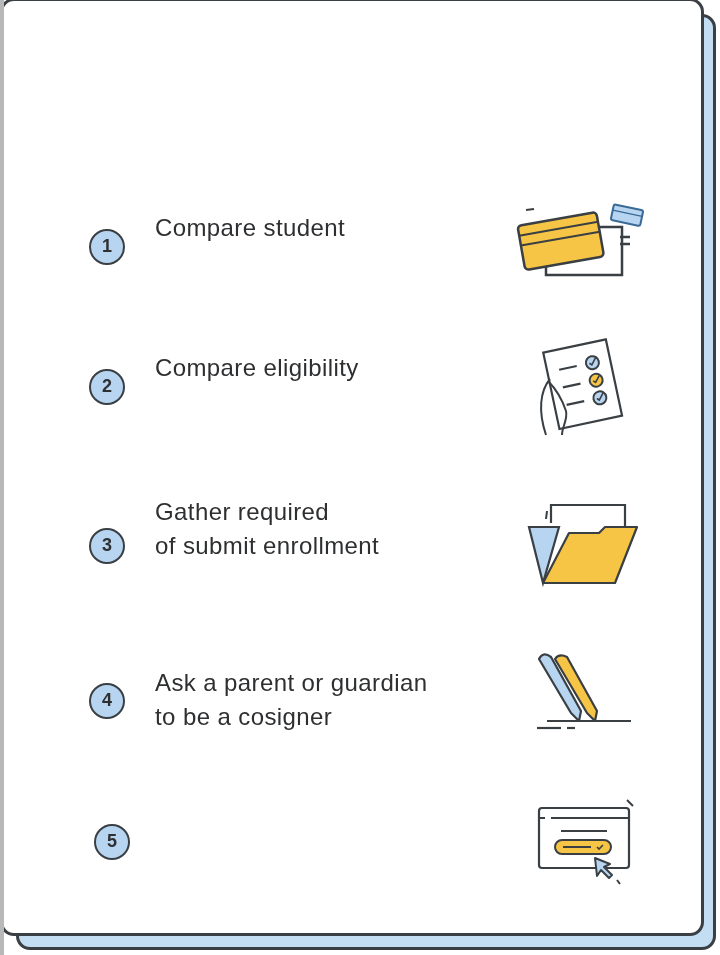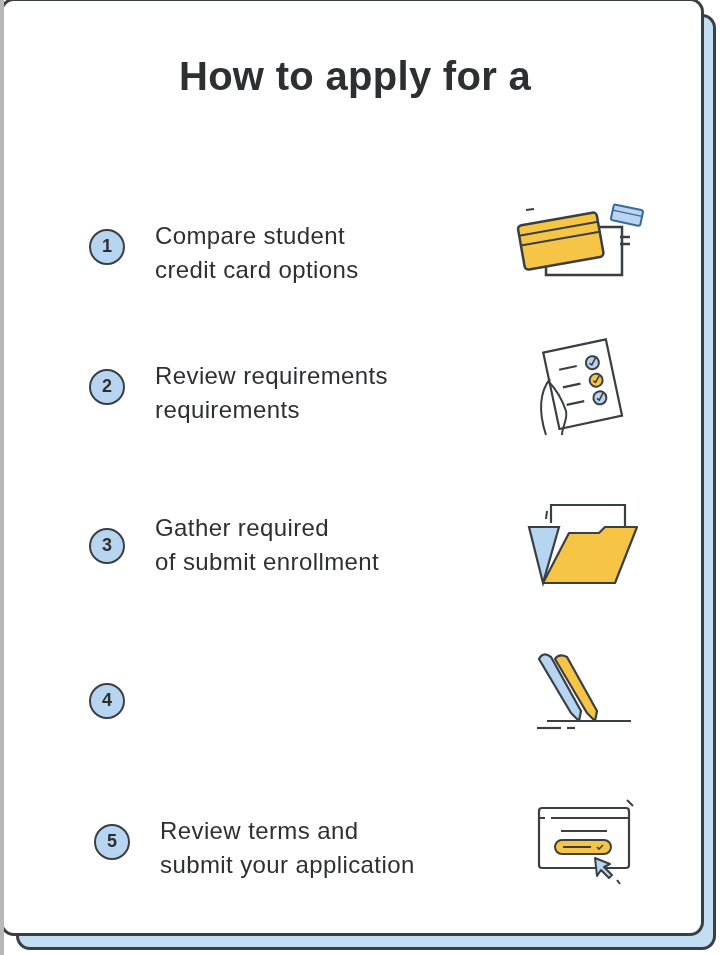--- a/index.html
+++ b/index.html
@@ -3,38 +3,36 @@
 <meta charset="utf-8">
 <style>
   html,body{margin:0;padding:0;background:#ffffff;}
   body{width:720px;height:955px;position:relative;overflow:hidden;font-family:"Liberation Sans",sans-serif;}
   .back-card{position:absolute;left:16px;top:14px;width:700px;height:936px;background:#c3def3;border:3px solid #3a3f44;border-radius:14px;box-sizing:border-box;}
   .front-card{position:absolute;left:0;top:-2px;width:704px;height:938px;background:#ffffff;border:3px solid #3a3f44;border-radius:14px;box-sizing:border-box;}
   .frame-left{position:absolute;left:0;top:0;width:4px;height:955px;background:#b8b8b8;}
   .title{position:absolute;left:0;width:704px;top:52px;text-align:center;font-size:40px;font-weight:bold;color:#2e2f31;line-height:46px;letter-spacing:0.3px;}
   .step{position:absolute;left:0;width:704px;height:110px;}
   .badge{position:absolute;width:36px;height:36px;border-radius:50%;background:#b7d5f0;border:2.5px solid #3a3f44;box-sizing:border-box;text-align:center;line-height:31px;font-size:18px;font-weight:bold;color:#2e2f31;}
-  .step-text{position:absolute;font-size:24px;color:#2e2f31;line-height:34px;letter-spacing:0.4px;margin-top:8px;}
+  .step-text{position:absolute;font-size:24px;color:#2e2f31;line-height:34px;letter-spacing:0.4px;}
   .illus{position:absolute;}
 </style>
 </head>
 <body>
 
 <div class="back-card"></div>
 <div class="front-card">
 
   <div class="title">
-    <div>How to apply for a</div>
   </div>
 
   <div class="step" style="top:210px;">
     <div class="badge" style="left:86px;top:18px;">1</div>
     <div class="step-text" style="left:152px;top:0px;">
       <div>Compare student</div>
-      <div>credit card options</div>
     </div>
     <svg class="illus" style="left:505px;top:-14px;" width="140" height="90" viewBox="0 0 140 90">
       <path d="M62 30 H114 V78 H38 V68" fill="none" stroke="#3a3f44" stroke-width="2.5"></path>
       <line x1="112" y1="40" x2="122" y2="40" stroke="#3a3f44" stroke-width="2.5"></line>
       <line x1="112" y1="47" x2="122" y2="47" stroke="#3a3f44" stroke-width="2.5"></line>
       <g transform="rotate(-10 50 40)">
         <rect x="12" y="22" width="80" height="45" rx="4" fill="#f6c545" stroke="#3a3f44" stroke-width="2.5"></rect>
         <line x1="12" y1="32" x2="92" y2="32" stroke="#3a3f44" stroke-width="2"></line>
         <line x1="12" y1="42" x2="92" y2="42" stroke="#3a3f44" stroke-width="2"></line>
       </g>
@@ -42,22 +40,21 @@
       <g transform="rotate(12 118 18)">
         <rect x="104" y="10" width="30" height="16" rx="2" fill="#b7d5f0" stroke="#3a6a96" stroke-width="2"></rect>
         <line x1="104" y1="16" x2="134" y2="16" stroke="#3a6a96" stroke-width="1.5"></line>
       </g>
     </svg>
   </div>
 
   <div class="step" style="top:350px;">
     <div class="badge" style="left:86px;top:18px;">2</div>
     <div class="step-text" style="left:152px;top:0px;">
-      <div>Review requirements</div>
-      <div>requirements</div>
+      <div>Compare eligibility</div>
     </div>
     <svg class="illus" style="left:525px;top:-20px;" width="100" height="110" viewBox="0 0 100 110">
       <g transform="rotate(-12 55 50)">
         <rect x="22" y="14" width="64" height="78" fill="#ffffff" stroke="#3a3f44" stroke-width="2.2"></rect>
         <line x1="34" y1="34" x2="52" y2="34" stroke="#3a3f44" stroke-width="2.2"></line>
         <line x1="34" y1="52" x2="52" y2="52" stroke="#3a3f44" stroke-width="2.2"></line>
         <line x1="34" y1="70" x2="52" y2="70" stroke="#3a3f44" stroke-width="2.2"></line>
         <circle cx="68" cy="34" r="6.5" fill="#b7d5f0" stroke="#3a3f44" stroke-width="2"></circle>
         <circle cx="68" cy="52" r="6.5" fill="#f6c545" stroke="#3a3f44" stroke-width="2"></circle>
         <circle cx="68" cy="70" r="6.5" fill="#b7d5f0" stroke="#3a3f44" stroke-width="2"></circle>
@@ -65,49 +62,49 @@
         <path d="M65 52 l2 2 l5 -6" fill="none" stroke="#3a3f44" stroke-width="1.6"></path>
         <path d="M65 70 l2 2 l5 -6" fill="none" stroke="#3a3f44" stroke-width="1.6"></path>
       </g>
       <path d="M22 48 C12 60, 10 80, 18 104" fill="none" stroke="#3a3f44" stroke-width="2"></path>
       <path d="M20 50 C30 60, 36 74, 38 80 C40 88, 34 96, 34 104" fill="none" stroke="#3a3f44" stroke-width="2"></path>
     </svg>
   </div>
 
   <div class="step" style="top:490px;">
     <div class="badge" style="left:86px;top:37px;">3</div>
-    <div class="step-text" style="left:152px;top:12px;">
+    <div class="step-text" style="left:152px;top:4px;">
       <div>Gather required</div>
       <div>of submit enrollment</div>
     </div>
     <svg class="illus" style="left:522px;top:8px;" width="120" height="90" viewBox="0 0 120 90">
       <path d="M4 28 L34 28 L18 84 Z" fill="#b7d5f0" stroke="#3a3f44" stroke-width="2.2"></path>
       <path d="M26 24 V6 H100 V30" fill="#ffffff" stroke="#3a3f44" stroke-width="2.2"></path>
       <line x1="22" y1="12" x2="21" y2="20" stroke="#3a3f44" stroke-width="2"></line>
       <path d="M18 84 L44 34 H74 L80 28 H112 L90 84 Z" fill="#f6c545" stroke="#3a3f44" stroke-width="2.2" stroke-linejoin="round"></path>
     </svg>
   </div>
 
   <div class="step" style="top:665px;">
     <div class="badge" style="left:86px;top:17px;">4</div>
+    <div class="step-text" style="left:152px;top:0px;">
+      <div>Ask a parent or guardian</div>
+      <div>to be a cosigner</div>
+    </div>
     <svg class="illus" style="left:532px;top:-15px;" width="110" height="90" viewBox="0 0 110 90">
       <path d="M4 8 Q8 0 16 6 L46 60 L44 70 L36 62 Z" fill="#b7d5f0" stroke="#3a3f44" stroke-width="2.2" stroke-linejoin="round"></path>
       <path d="M20 8 Q24 2 32 6 L62 60 L60 70 L52 62 Z" fill="#f6c545" stroke="#3a3f44" stroke-width="2.2" stroke-linejoin="round"></path>
       <line x1="12" y1="70" x2="96" y2="70" stroke="#3a3f44" stroke-width="2.2"></line>
       <line x1="2" y1="77" x2="26" y2="77" stroke="#3a3f44" stroke-width="2.2"></line>
       <line x1="32" y1="77" x2="40" y2="77" stroke="#3a3f44" stroke-width="2.2"></line>
     </svg>
   </div>
 
   <div class="step" style="top:805px;">
     <div class="badge" style="left:91px;top:18px;">5</div>
-    <div class="step-text" style="left:157px;top:0px;">
-      <div>Review terms and</div>
-      <div>submit your application</div>
-    </div>
     <svg class="illus" style="left:530px;top:-10px;" width="110" height="90" viewBox="0 0 110 90">
       <rect x="6" y="12" width="90" height="60" rx="3" fill="#ffffff" stroke="#3a3f44" stroke-width="2.2"></rect>
       <line x1="6" y1="22" x2="12" y2="22" stroke="#3a3f44" stroke-width="2"></line>
       <line x1="18" y1="22" x2="96" y2="22" stroke="#3a3f44" stroke-width="2"></line>
       <line x1="28" y1="35" x2="74" y2="35" stroke="#3a3f44" stroke-width="2"></line>
       <rect x="22" y="44" width="56" height="14" rx="7" fill="#f6c545" stroke="#3a3f44" stroke-width="2"></rect>
       <line x1="30" y1="51" x2="58" y2="51" stroke="#3a3f44" stroke-width="2"></line>
       <path d="M64 51 l2 2 l4 -4" fill="none" stroke="#3a3f44" stroke-width="1.6"></path>
       <path d="M62 62 L64 80 L68 74 L76 82 L79 79 L71 71 L77 68 Z" fill="#b7d5f0" stroke="#3a3f44" stroke-width="2" stroke-linejoin="round"></path>
       <line x1="84" y1="84" x2="87" y2="88" stroke="#3a3f44" stroke-width="2"></line>

